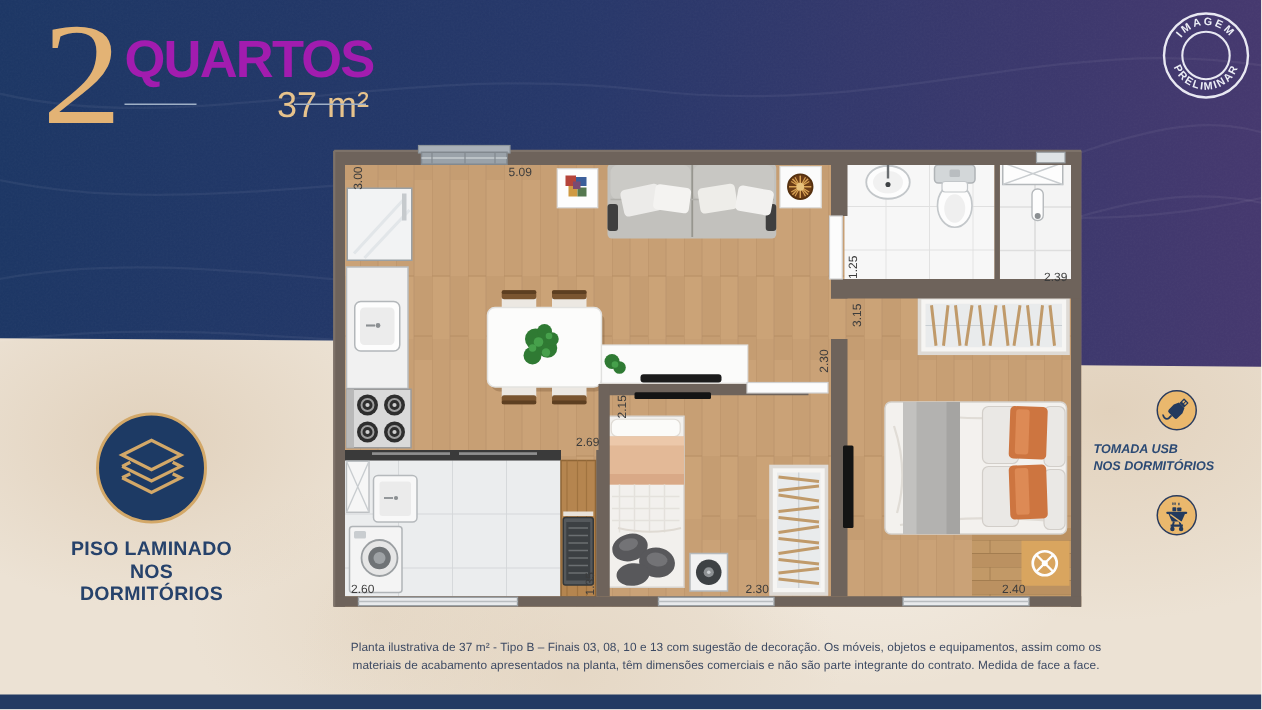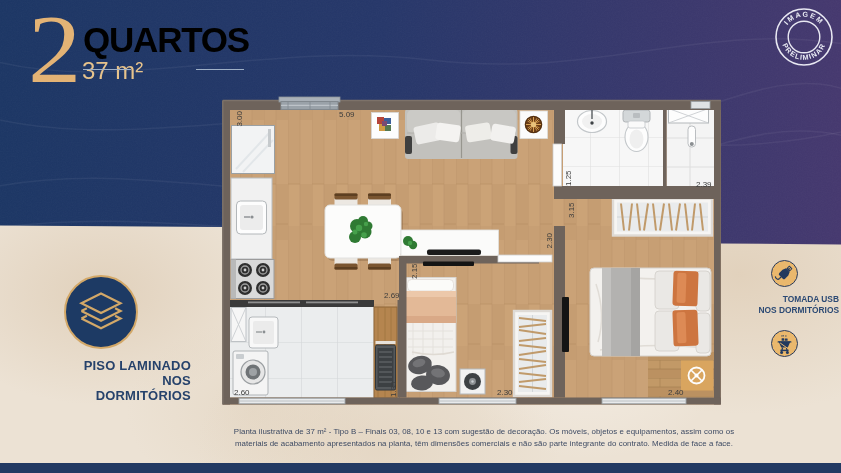--- a/index.html
+++ b/index.html
@@ -12,36 +12,36 @@
       radial-gradient(240px 160px at 12% 62%, rgba(214,192,164,.5), rgba(214,192,164,0) 70%),
       radial-gradient(300px 200px at 88% 58%, rgba(217,196,169,.55), rgba(217,196,169,0) 70%),
       radial-gradient(260px 190px at 45% 95%, rgba(220,202,178,.45), rgba(220,202,178,0) 70%),
       radial-gradient(180px 130px at 30% 87%, rgba(223,207,185,.4), rgba(223,207,185,0) 70%),
       radial-gradient(200px 150px at 70% 75%, rgba(246,240,232,.7), rgba(246,240,232,0) 70%),
       #ece2d4;}
   #footer{left:0;top:463px;width:841px;height:10px;background:#233a63;}
   
   #big2{left:28px;top:1px;width:60px;color:#e3b375;font-family:"Liberation Serif",serif;
     font-size:97px;font-weight:400;line-height:1;transform:scaleX(1.1);transform-origin:left top;}
-  #quartos{left:83px;top:20px;color:#000000;font-size:35px;font-weight:700;
+  #quartos{left:83px;top:20px;color:#a21caf;font-size:35px;font-weight:700;
     letter-spacing:-1.2px;}
-  #m37{left:82px;top:57px;width:164px;text-align:left;color:#e7c38c;font-size:24px;}
+  #m37{left:82px;top:57px;width:164px;text-align:right;color:#e7c38c;font-size:24px;}
   .tline{top:69px;height:1px;background:#9fb0c6;}
   
   #pisoCirc{left:64px;top:275px;width:74px;height:74px;border-radius:50%;
     background:#1d3a64;border:2px solid #d3a868;box-sizing:border-box;}
-  #pisoTxt{left:11px;top:358px;width:180px;text-align:right;color:#26426b;
+  #pisoTxt{left:11px;top:358px;width:180px;text-align:center;color:#26426b;
     font-size:13px;font-weight:700;line-height:15px;letter-spacing:.2px;}
   
   .gcirc{width:27px;height:27px;border-radius:50%;background:#eab86d;
     border:1.4px solid #2a3c5e;box-sizing:border-box;}
   #usbCirc{left:771px;top:260px;}
   #grillCirc{left:771px;top:330px;}
-  .rtxt{width:110px;text-align:right;color:#2c4a74;font-weight:700;
-    font-size:8.4px;line-height:10.5px;letter-spacing:0;}
+  .rtxt{width:110px;text-align:left;color:#2c4a74;font-weight:700;
+    font-size:8.4px;line-height:10.5px;letter-spacing:0;font-style:italic;}
   #usbTxt{left:729px;top:294px;}
   #grillTxt{left:729px;top:364px;}
   
   #disc{left:121px;top:426px;width:726px;text-align:center;color:#3d4a63;
     font-size:7.9px;line-height:11.8px;letter-spacing:.05px;}
 </style>
 </head>
 <body>
 <div id="stage">
   <div id="marble" class="abs"></div>

